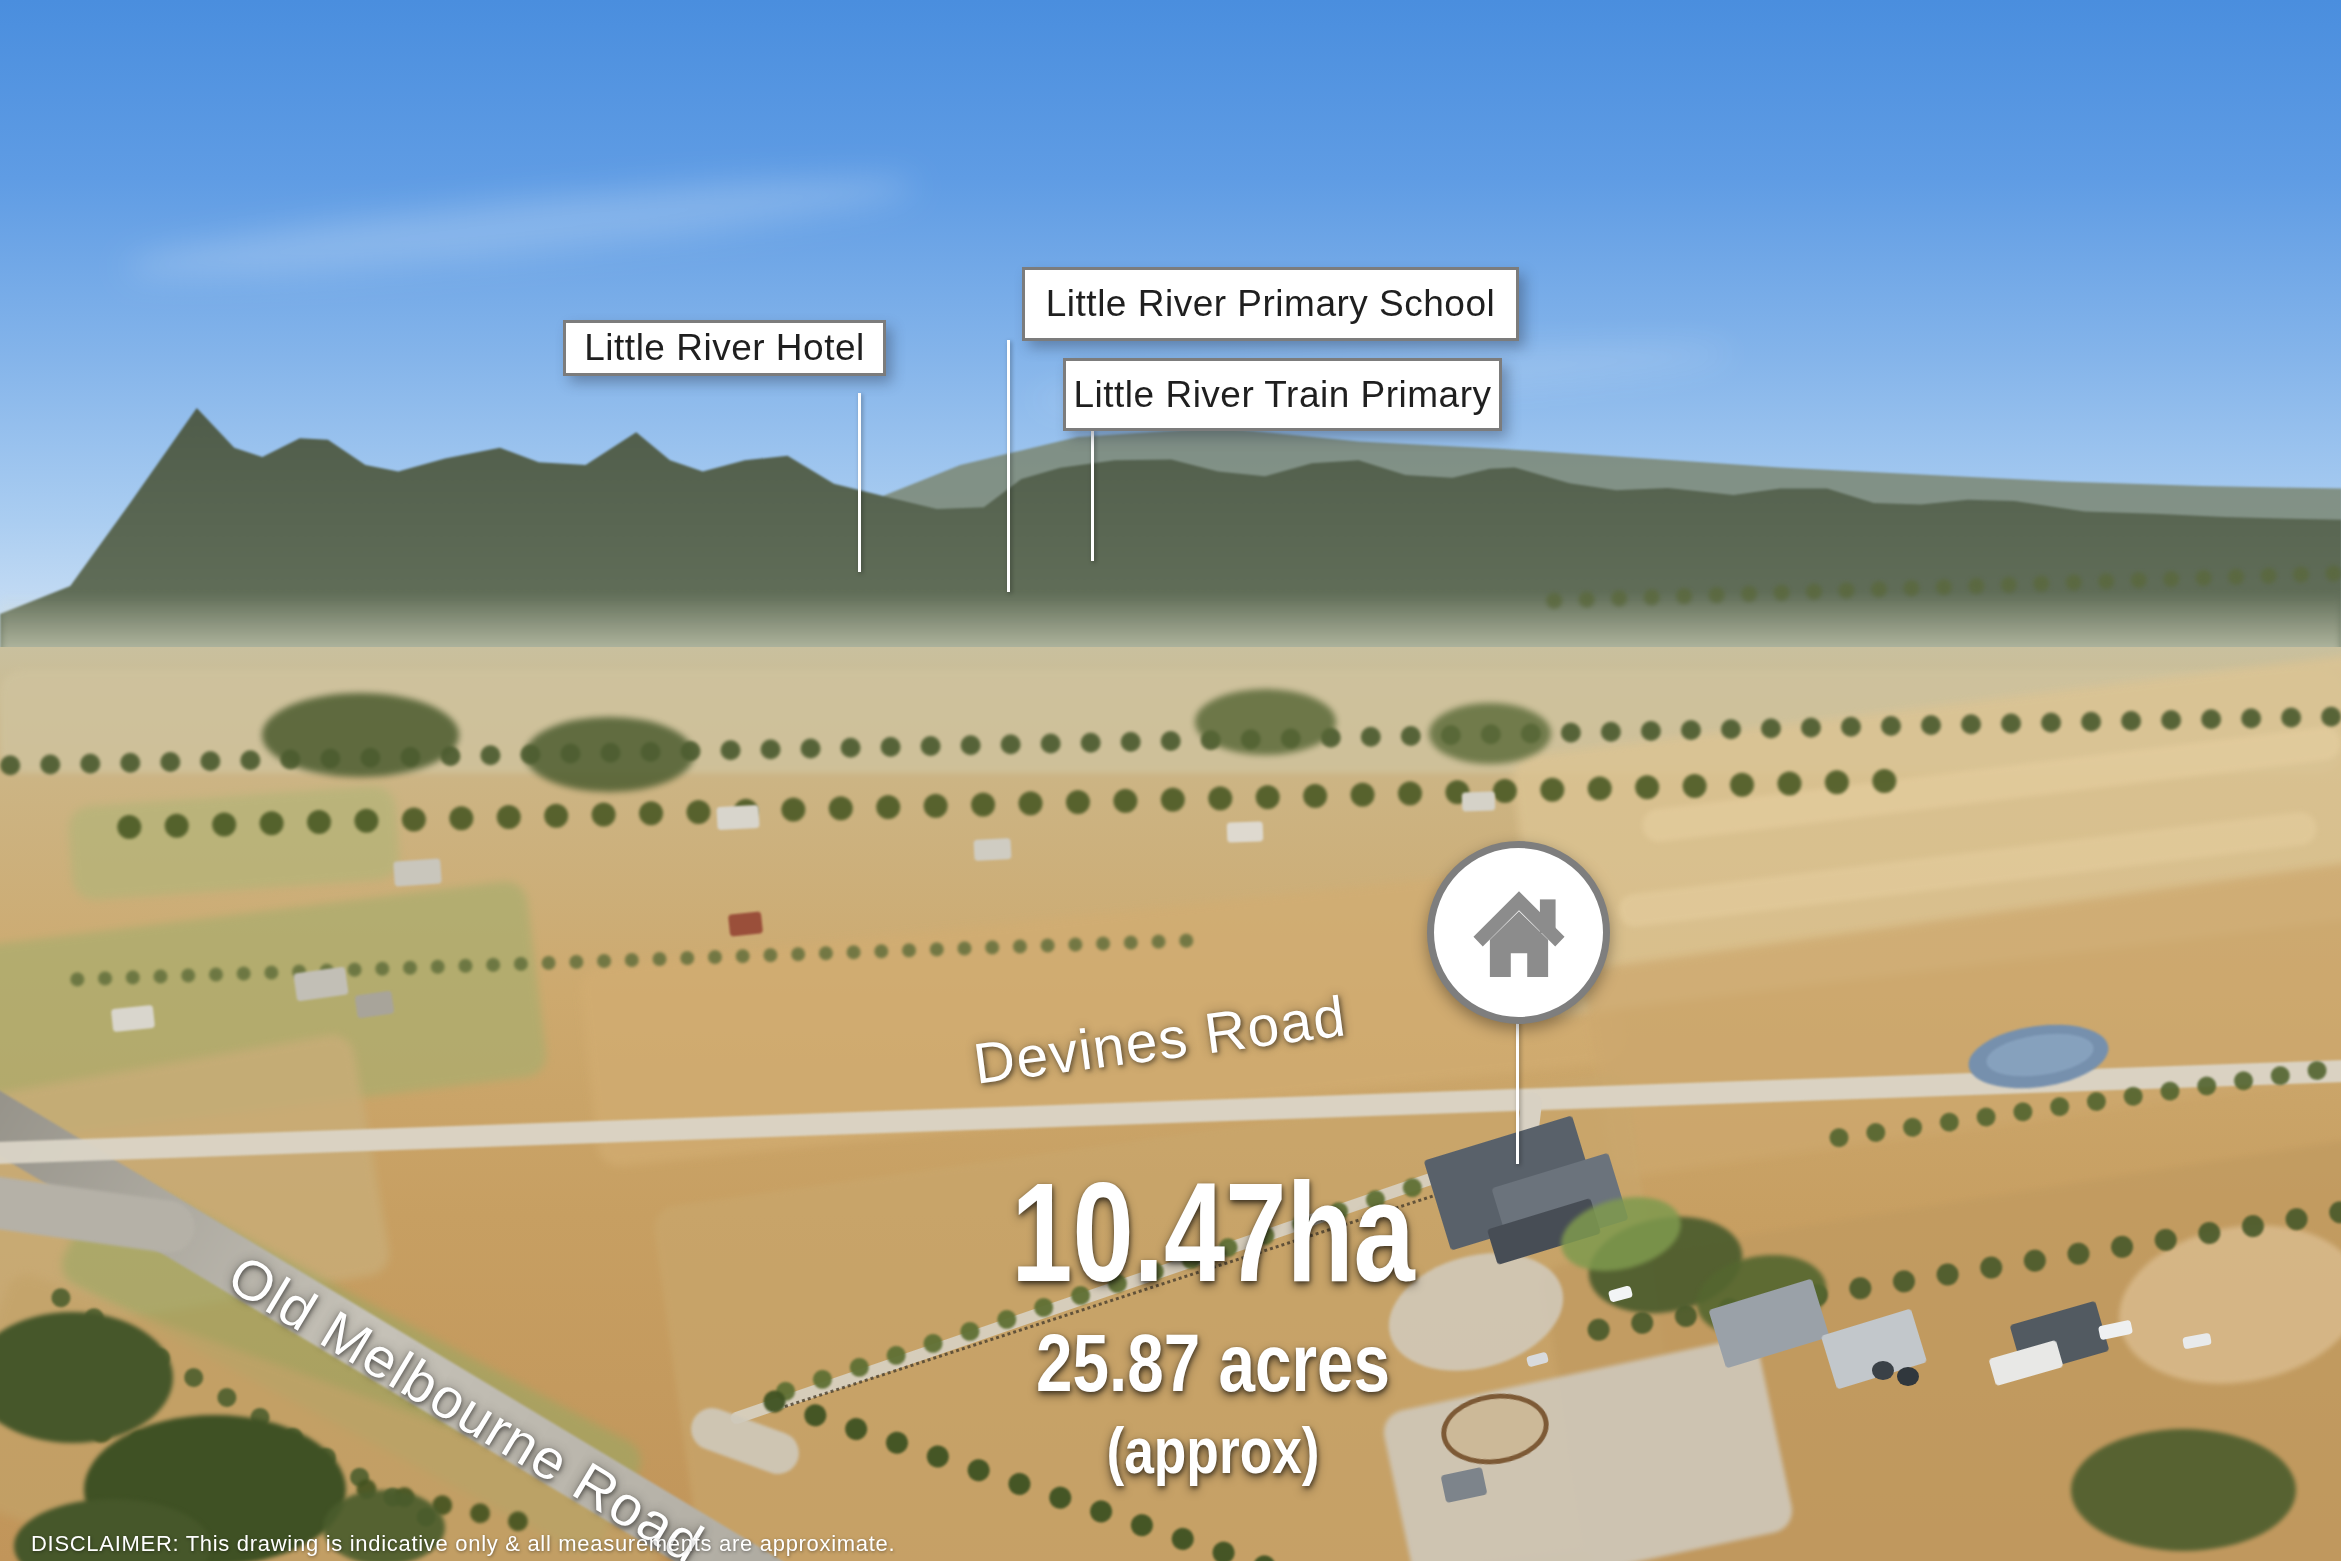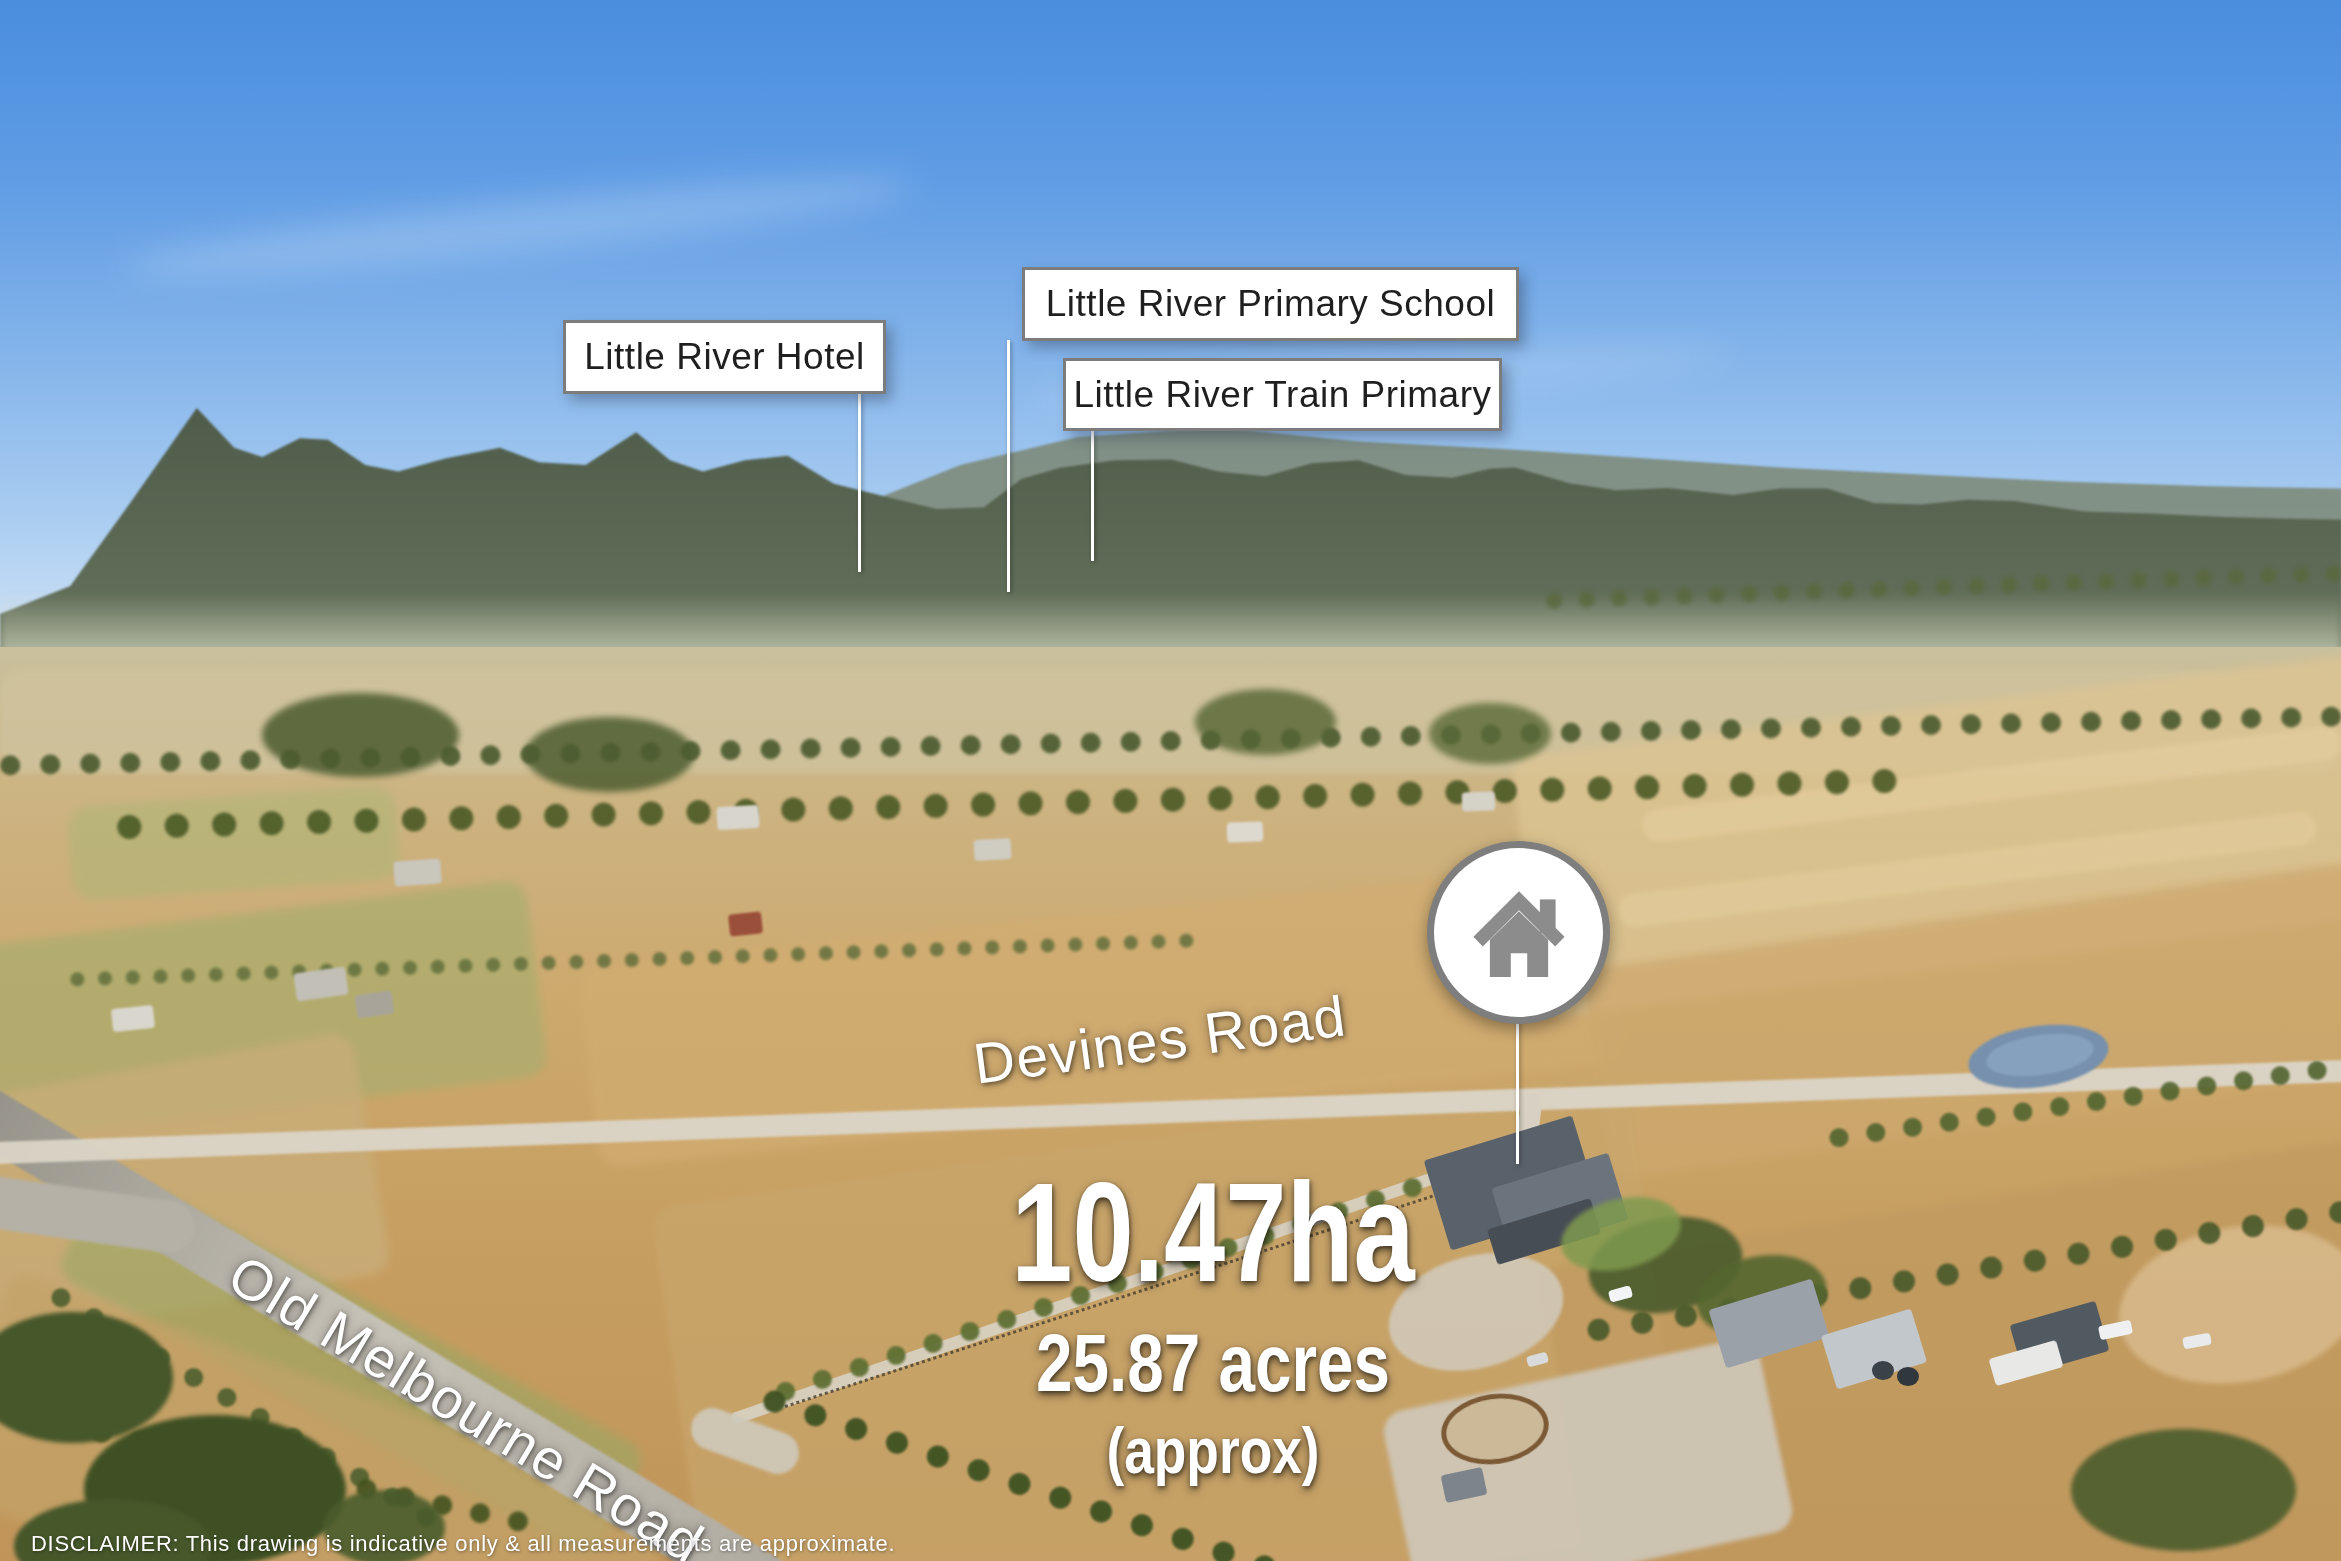--- a/index.html
+++ b/index.html
@@ -21,21 +21,21 @@
   .patch{position:absolute;border-radius:22.5px;display:block;}
   .blob{position:absolute;border-radius:50%;display:block;}
   .dotrow{position:absolute;height:0;display:block;}
   .bld{position:absolute;border-radius:3.7px;display:block;}
   
   .leader{position:absolute;width:3.3px;background:#fff;box-shadow:1.4px 1.4px 4.7px rgba(0,0,0,.35);}
   .label-box{position:absolute;background:#fff;border:3.7px solid #7c7c7c;
     display:flex;align-items:center;justify-content:center;
     box-shadow:5.6px 6.6px 13px rgba(40,50,70,.38);color:#1f1f1f;
     font-size:37px;letter-spacing:0.5px;white-space:nowrap;}
-  #label-hotel{left:563px;top:320px;width:323px;height:74px;}
+  #label-hotel{left:563px;top:320px;width:323px;height:56px;}
   #label-school{left:974px;top:267px;width:497px;height:74px;margin-left:48px;}
   #label-station{left:1063px;top:358px;width:439px;height:73px;}
   #line-hotel{left:858px;top:393px;height:179px;}
   #line-school{left:1007px;top:340px;height:252px;}
   #line-station{left:1091px;top:429px;height:132px;}
   #line-house{left:1516px;top:1014px;height:150px;}
   .house-marker{position:absolute;left:1427px;top:841px;width:183px;height:183px;border-radius:50%;
     background:#fff;border:7.5px solid #7e7e7e;box-shadow:0 5.6px 15px rgba(0,0,0,.35);
     display:flex;align-items:center;justify-content:center;}
   .road-label{position:absolute;color:#fff;white-space:nowrap;font-weight:400;

